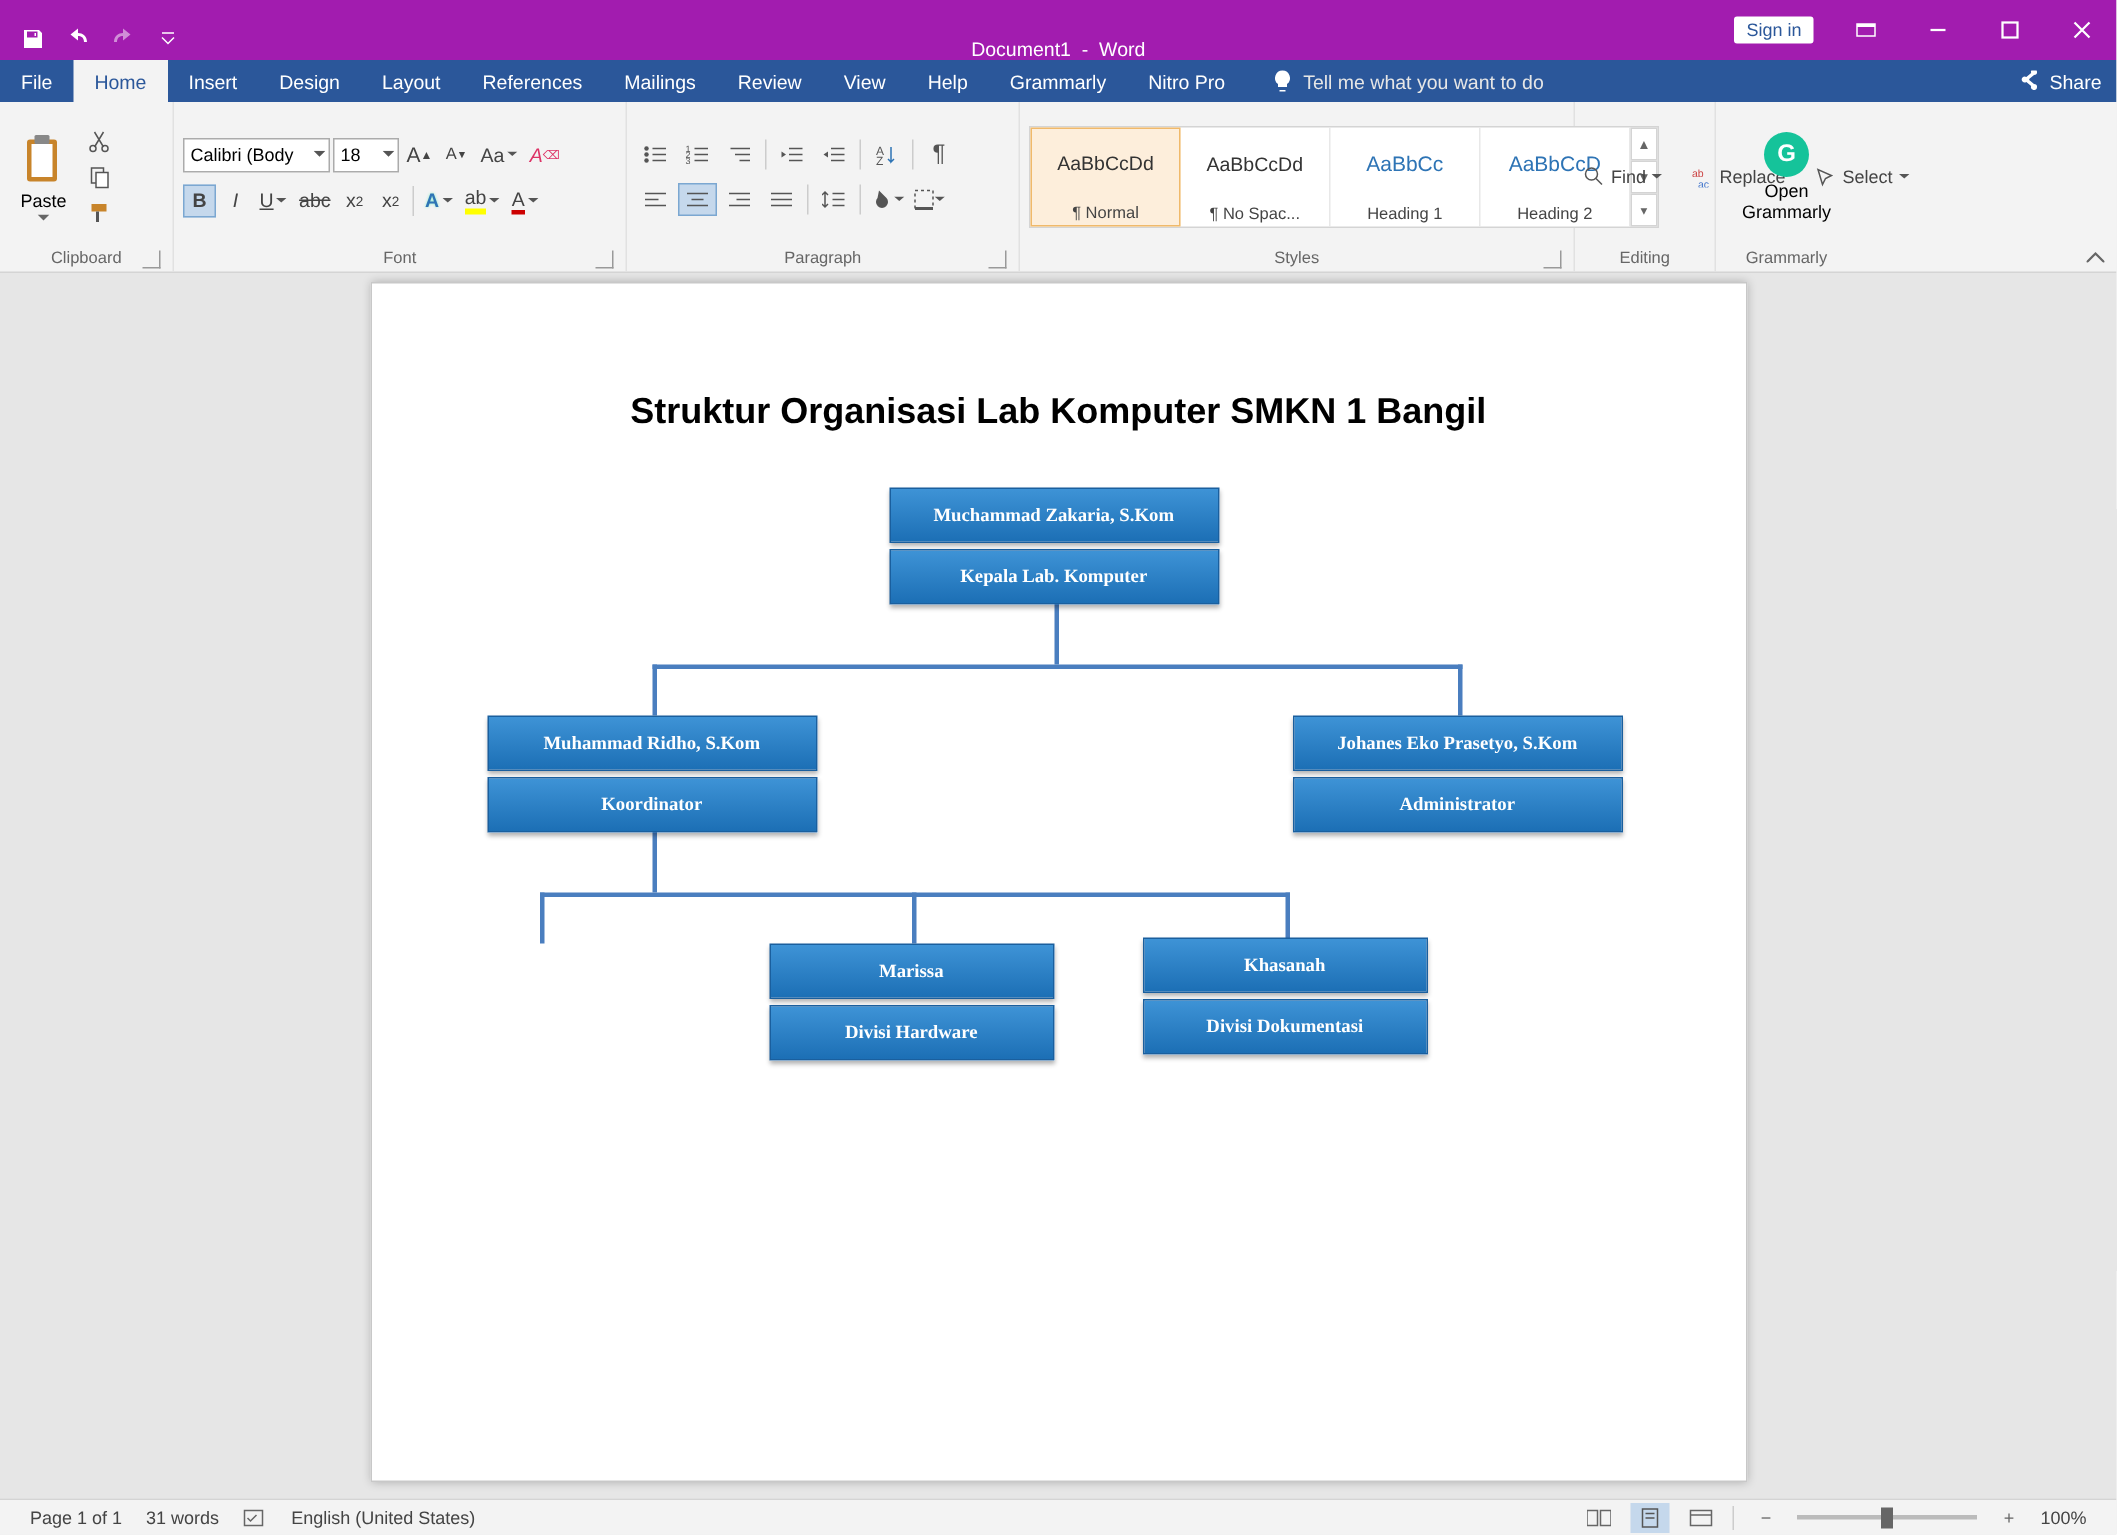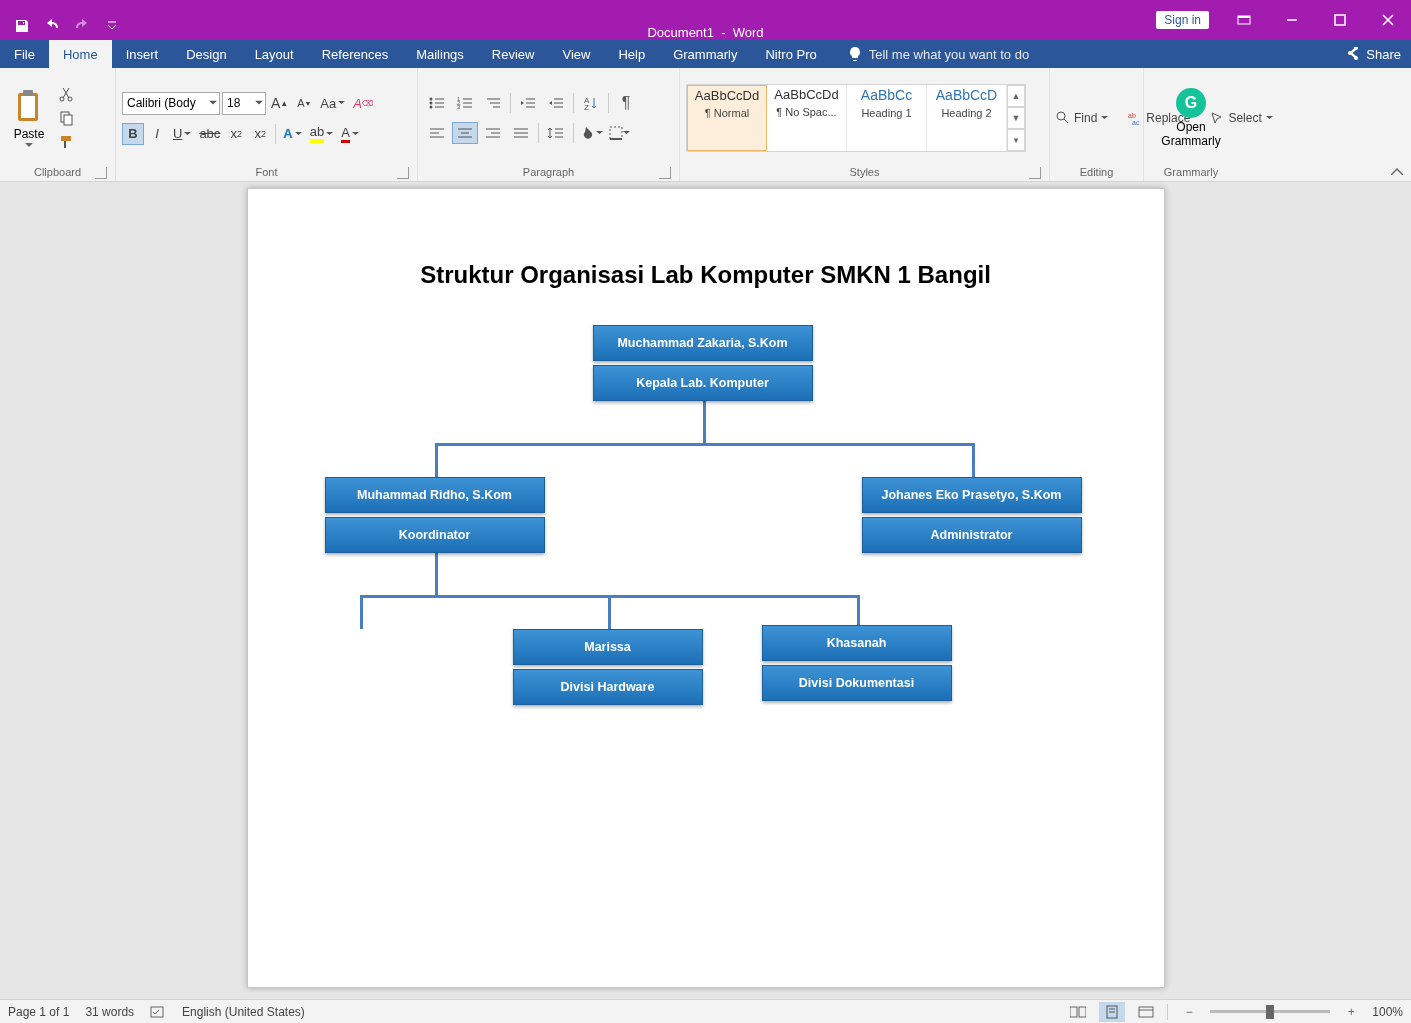--- a/index.html
+++ b/index.html
@@ -35,46 +35,46 @@
 .dd-arrow{position:absolute;right:2px;top:50%;transform:translateY(-50%);}
 .ribbtn{height:22px;min-width:22px;display:flex;align-items:center;justify-content:center;font-size:13px;cursor:pointer;padding:0 3px;color:#444;}
 .ribbtn.active{background:#c5d8ec;border:1px solid #7ba7d1;}
 .col{display:flex;flex-direction:column;gap:4px;}
 .row2{display:flex;align-items:center;gap:2px;margin-top:4px;}
 
 .parabtn{width:26px;height:22px;display:flex;align-items:center;justify-content:center;cursor:pointer;color:#555;}
 .parabtn.active{background:#c5d8ec;border:1px solid #7ba7d1;}
 
 .styles-gallery{display:flex;border:1px solid #d4d4d4;background:#fff;height:68px;}
-.style-item{width:80px;border-right:1px solid #e8e8e8;display:flex;flex-direction:column;align-items:center;justify-content:flex-start;gap:4px;cursor:pointer;padding:2px;}
+.style-item{width:100px;border-right:1px solid #e8e8e8;display:flex;flex-direction:column;align-items:center;justify-content:flex-end;gap:20px;cursor:pointer;padding:2px;}
 .style-item.sel{border:1px solid #f0b96a;background:#fdeedb;}
 .style-prev{font-size:13px;color:#333;}
 .style-prev.h{color:#2e74b5;font-size:14px;}
 .style-name{font-size:11px;color:#444;}
 .gallery-scroll{width:18px;display:flex;flex-direction:column;}
 .gallery-scroll div{flex:1;border:1px solid #d4d4d4;display:flex;align-items:center;justify-content:center;cursor:pointer;font-size:9px;color:#666;}
 
 .editcol{display:flex;flex-direction:row;gap:20px;font-size:12px;color:#444;}
 .editrow{display:flex;align-items:center;gap:4px;cursor:pointer;height:20px;}
 
 .gram{display:flex;flex-direction:column;align-items:center;gap:2px;padding:4px 10px;cursor:pointer;}
 .gram-circ{width:30px;height:30px;border-radius:50%;background:#15c39a;display:flex;align-items:center;justify-content:center;color:#fff;font-weight:bold;}
 .ribbon-collapse{position:absolute;right:8px;bottom:6px;cursor:pointer;color:#666;}
 
 .docarea{height:calc(100% - 40px - 28px - 114px - 24px);background:#e6e6e6;display:flex;justify-content:center;overflow:auto;padding-top:6px;}
 .page{width:918px;height:800px;background:#fff;box-shadow:0 0 6px rgba(0,0,0,.25);border:1px solid #c8c8c8;padding:72px 72px 40px 72px;}
 .page h1{font-size:24px;font-weight:700;text-align:center;color:#000;margin-bottom:36px;}
 
 .org{position:relative;height:440px;}
 .orgbox{position:absolute;display:flex;flex-direction:column;gap:4px;align-items:center;}
-.obox{background:linear-gradient(#3e93d6,#1c6fb5);border:1px solid #1a5f9e;color:#fff;font-size:12.5px;font-weight:700;text-align:center;padding:10px 8px;min-width:220px;box-shadow:0 2px 3px rgba(0,0,0,.3);}
+.obox{background:linear-gradient(#3e93d6,#1c6fb5);border:1px solid #1a5f9e;color:#fff;font-size:12.5px;font-weight:700;text-align:center;padding:10px 8px;min-width:220px;box-shadow:0 2px 3px rgba(0,0,0,.3);font-family:Liberation Serif, serif;}
 .obox.sm{min-width:190px;}
 .oline{position:absolute;background:#4a7ebf;}
 
-.status{height:24px;background:#f3f3f3;border-top:1px solid #d4d4d4;display:flex;align-items:center;font-size:12px;color:#444;padding:0 8px;justify-content:space-between;}
+.status{height:24px;background:#f3f3f3;border-top:1px solid #d4d4d4;display:flex;align-items:center;font-size:12px;color:#444;padding:0 20px;justify-content:space-between;}
 .status .left{display:flex;align-items:center;gap:16px;}
 .status .right{display:flex;align-items:center;gap:8px;}
 .viewbtn{width:26px;height:20px;display:flex;align-items:center;justify-content:center;cursor:pointer;color:#666;}
 .viewbtn.active{background:#c5d8ec;}
 .zoomslider{width:120px;height:3px;background:#bbb;position:relative;cursor:pointer;}
 .zoomslider .thumb{width:8px;height:14px;background:#666;position:absolute;left:50%;top:-5px;transform:translateX(-50%);}
 svg{display:block;}
 </style>
 </head>
 <body>

